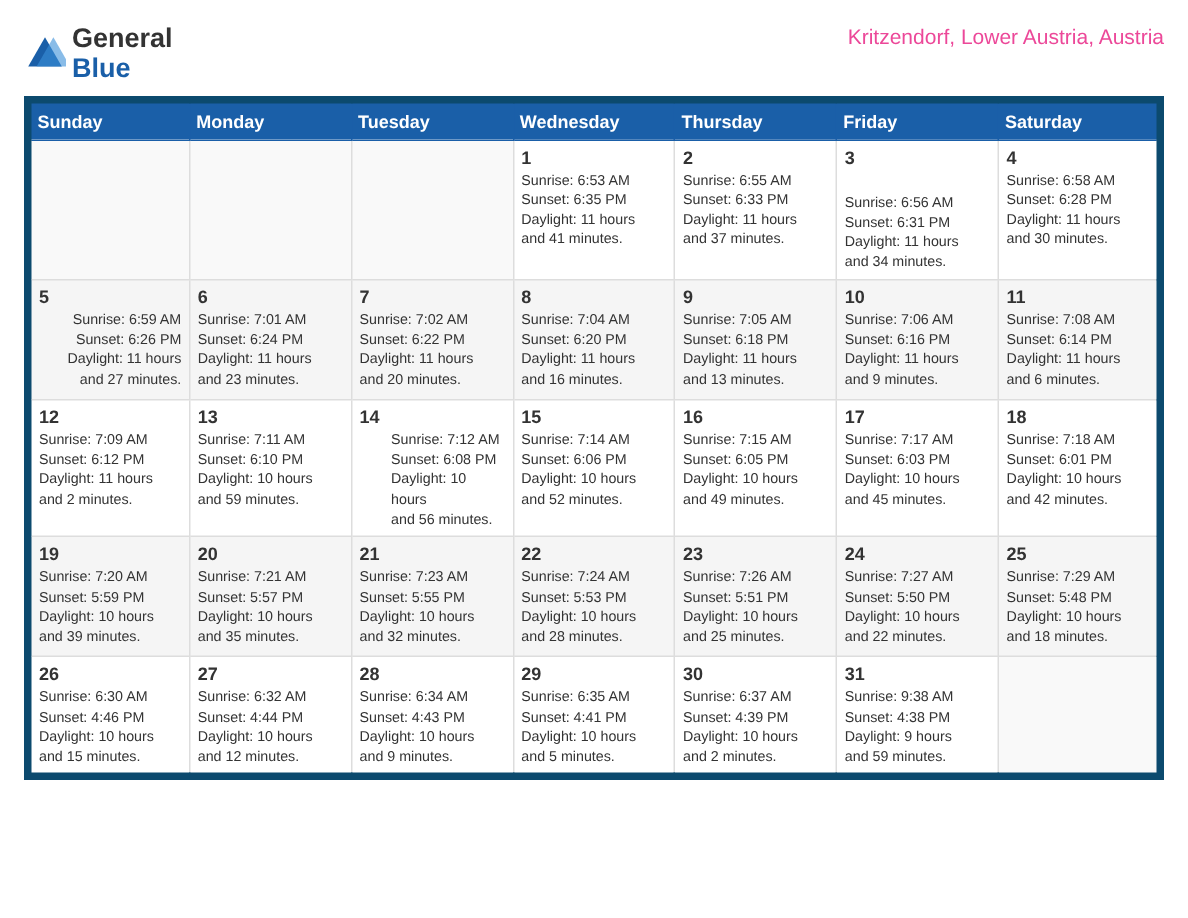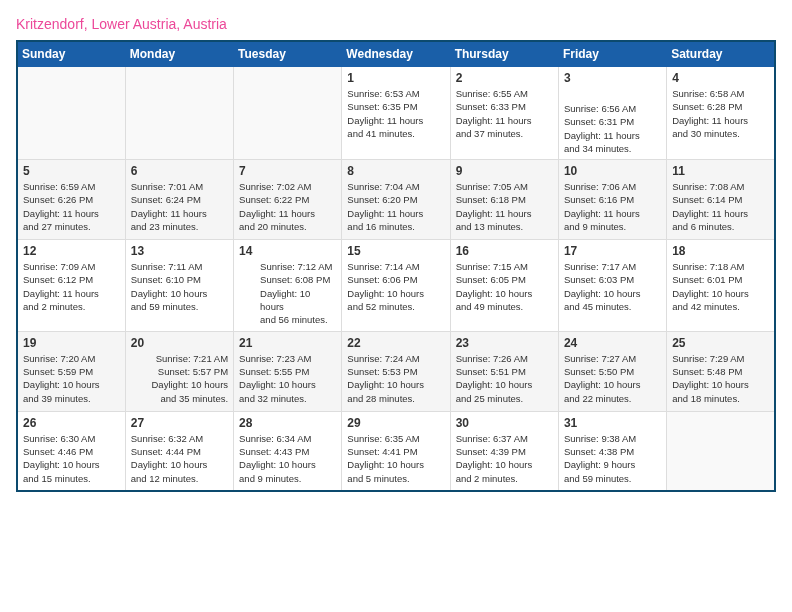--- a/index.html
+++ b/index.html
@@ -41,21 +41,21 @@
       color: #333;
       line-height: 1.1;
     }
     .calendar-subtitle {
       font-size: 14px;
       color: #ec4899;
     }
     .calendar-table {
       width: 100%;
       border-collapse: collapse;
-      border: 2px solid #0c4a6e;
+      border: 5px solid #0c4a6e;
       padding-left: 38px;
     }
     .calendar-table th {
       background-color: #1a5fa8;
       color: #fff;
       font-size: 12px;
       font-weight: bold;
       padding: 5px 4px;
       text-align: left;
       border: 1px solid #1a5fa8;
@@ -83,20 +83,30 @@
       background: #f9f9f9;
     }
     .row-alt td {
       background: #f5f5f5;
     }
   </style>
 </head>
 <body>
 
 <div class="header-section">
+  <div class="logo-area">
+    <svg class="logo-icon" viewBox="0 0 40 40">
+      <polygon points="20,4 36,32 4,32" fill="#1a5fa8"></polygon>
+      <polygon points="28,4 44,32 12,32" fill="#3a8fd8" opacity="0.6"></polygon>
+    </svg>
+    <div class="logo-text">
+      <div><span class="logo-general">General</span></div>
+      <div><span class="logo-blue">Blue</span></div>
+    </div>
+  </div>
   <div class="title-area">
     <div class="calendar-subtitle">Kritzendorf, Lower Austria, Austria</div>
   </div>
 </div>
 
 <table class="calendar-table">
   <thead>
     <tr>
     <th>Sunday</th>
         <th>Monday</th>
@@ -137,21 +147,21 @@
           <div class="day-number">4</div>
           <div class="day-info" style="white-space: pre-line;">Sunrise: 6:58 AM
 Sunset: 6:28 PM
 Daylight: 11 hours
 and 30 minutes.</div>
         </td>
       </tr>
       <tr class="row-alt">
         <td>
           <div class="day-number">5</div>
-          <div class="day-info" style="white-space: pre-line;">Sunrise: 6:59 AM
+          <div class="day-info" style="white-space: pre-line; text-align: right;">Sunrise: 6:59 AM
 Sunset: 6:26 PM
 Daylight: 11 hours
 and 27 minutes.</div>
         </td>
         <td>
           <div class="day-number">6</div>
           <div class="day-info" style="white-space: pre-line;">Sunrise: 7:01 AM
 Sunset: 6:24 PM
 Daylight: 11 hours
 and 23 minutes.</div>
@@ -246,21 +256,21 @@
       <tr class="row-alt">
         <td>
           <div class="day-number">19</div>
           <div class="day-info" style="white-space: pre-line;">Sunrise: 7:20 AM
 Sunset: 5:59 PM
 Daylight: 10 hours
 and 39 minutes.</div>
         </td>
         <td>
           <div class="day-number">20</div>
-          <div class="day-info" style="white-space: pre-line; text-align: right;">Sunrise: 7:21 AM
+          <div class="day-info" style="white-space: pre-line;">Sunrise: 7:21 AM
 Sunset: 5:57 PM
 Daylight: 10 hours
 and 35 minutes.</div>
         </td>
         <td>
           <div class="day-number">21</div>
           <div class="day-info" style="white-space: pre-line;">Sunrise: 7:23 AM
 Sunset: 5:55 PM
 Daylight: 10 hours
 and 32 minutes.</div>

